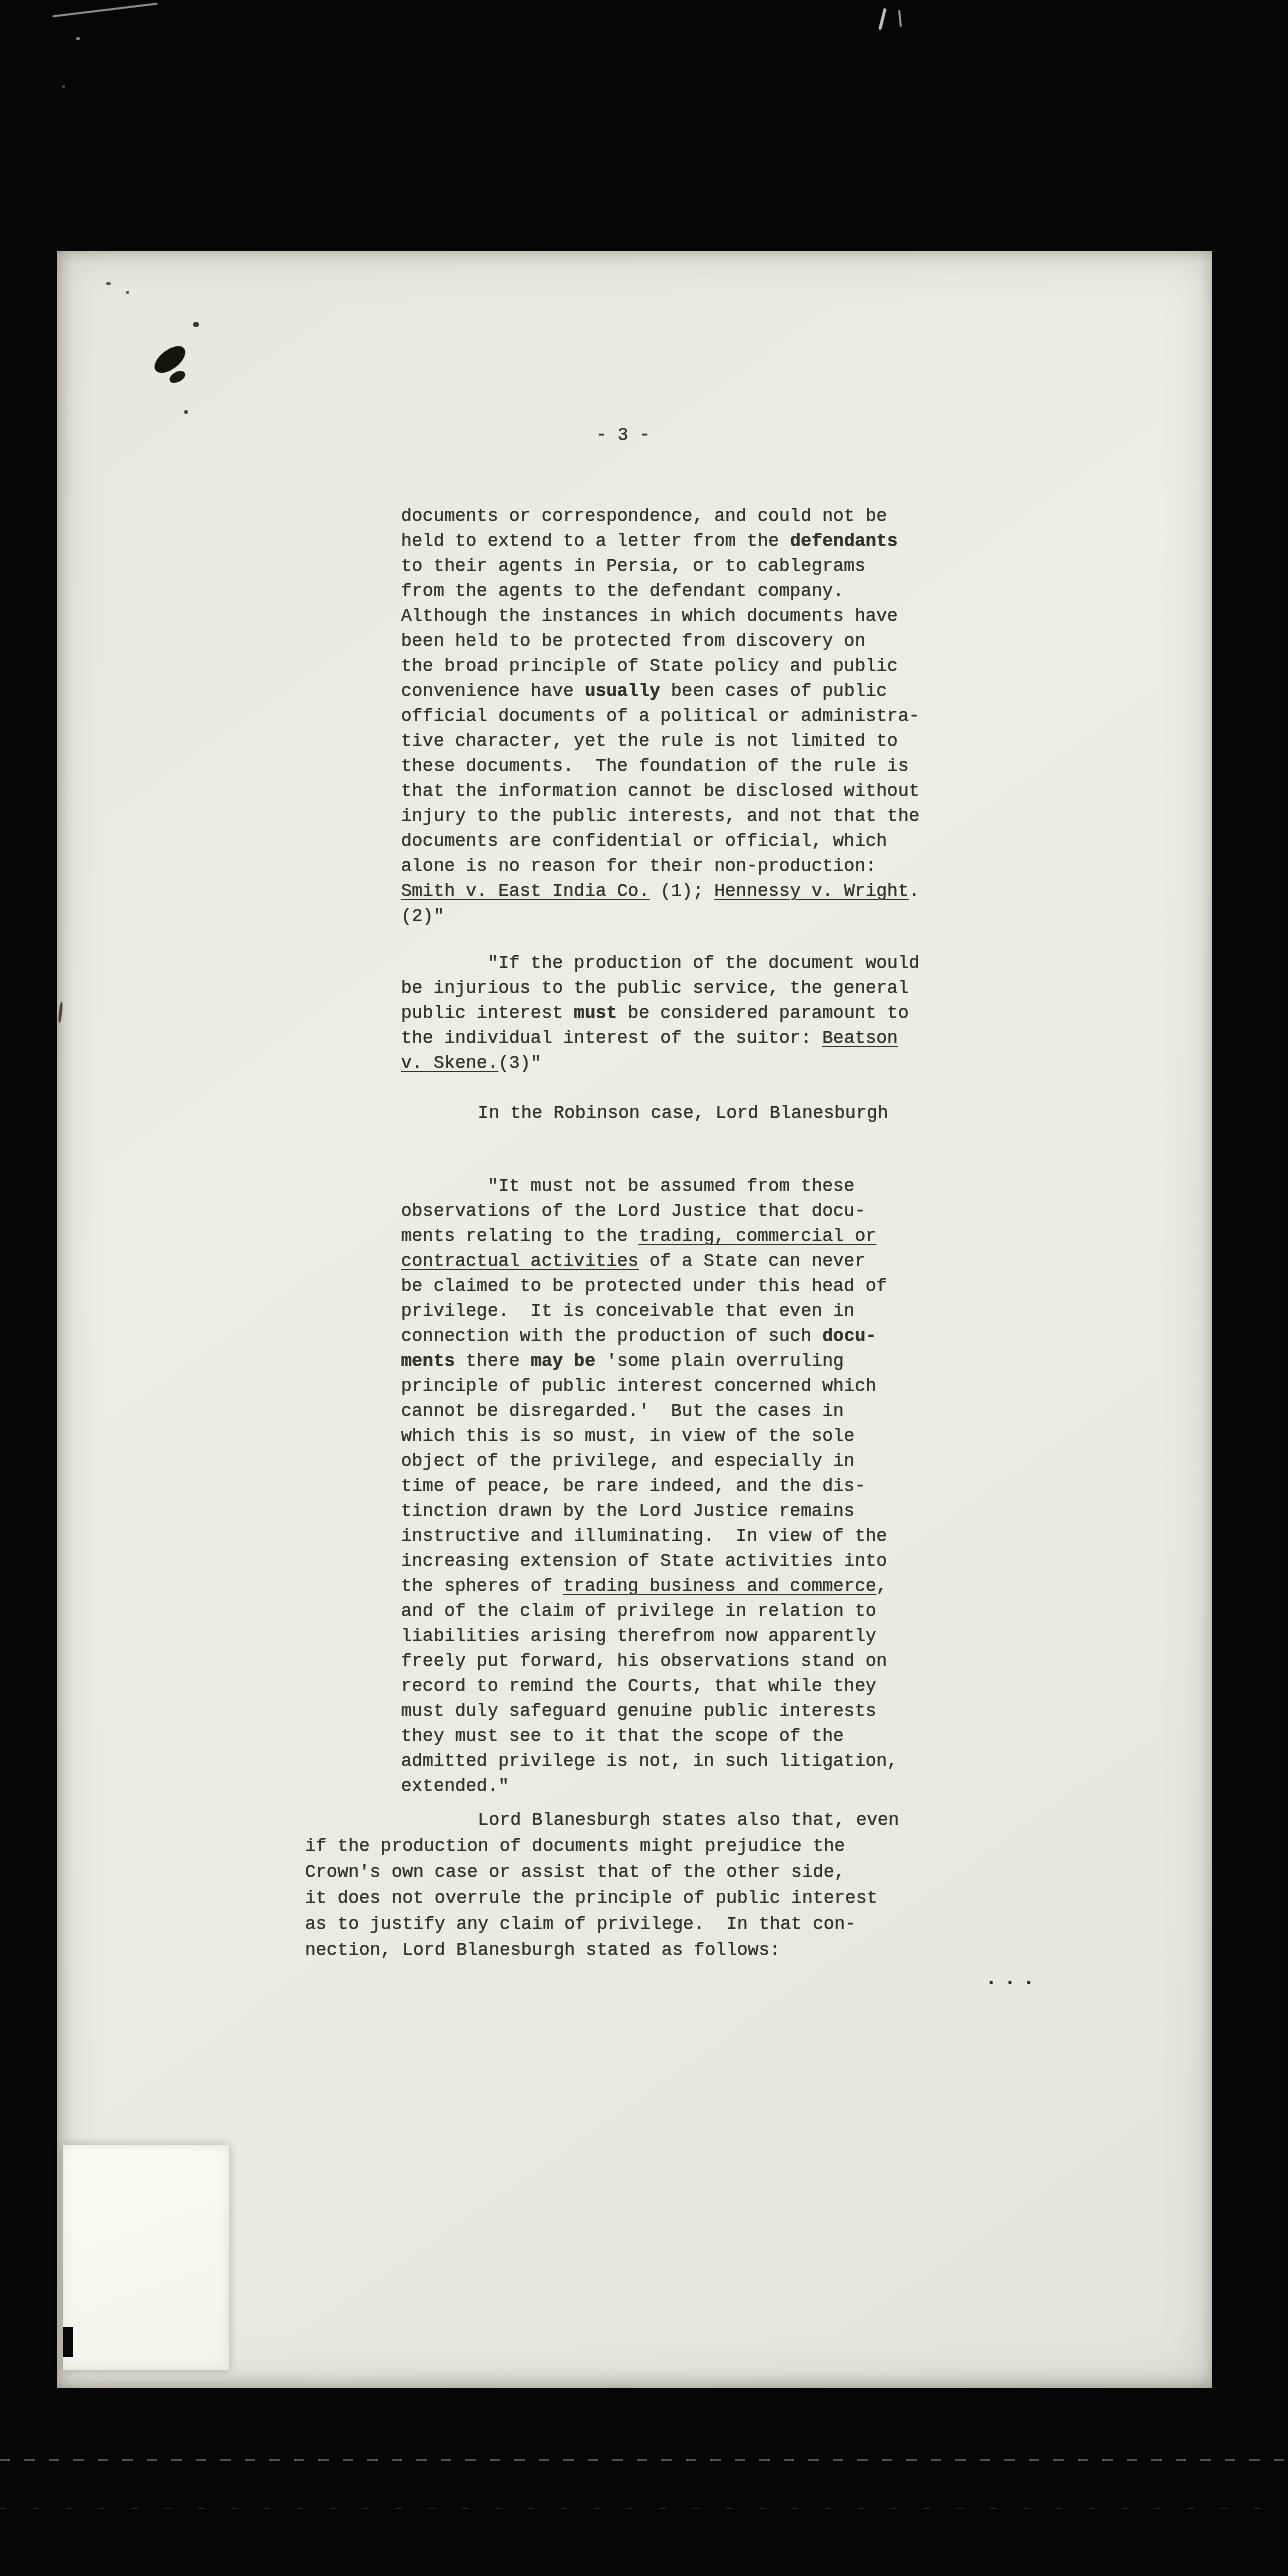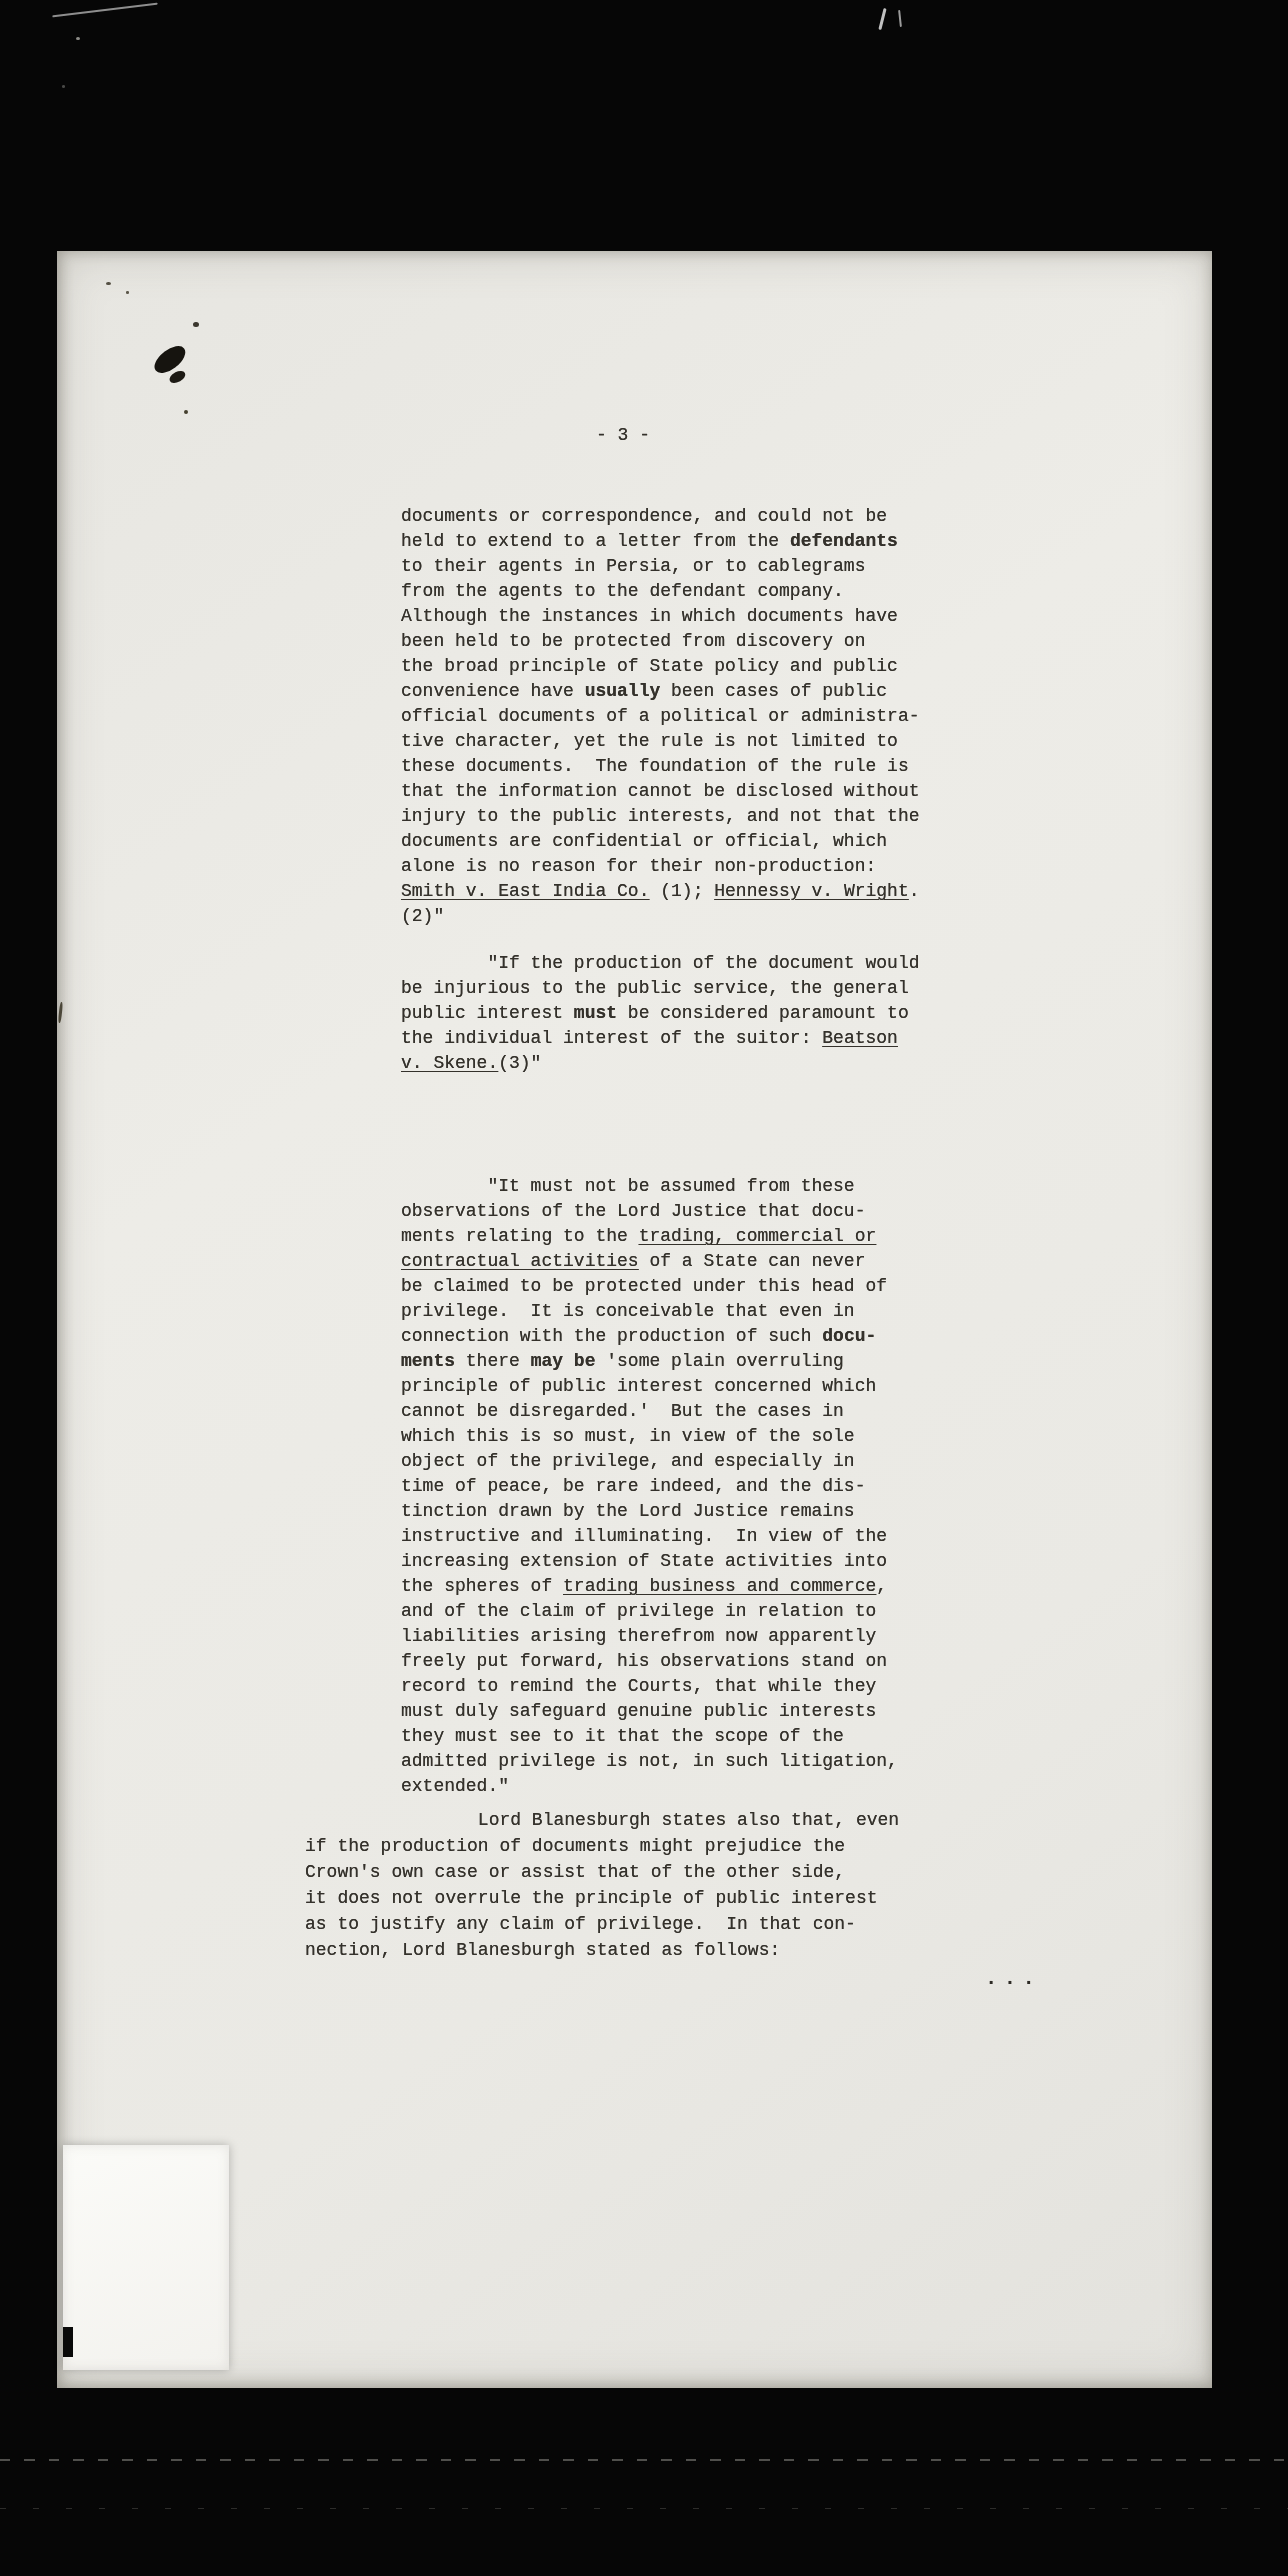--- a/index.html
+++ b/index.html
@@ -98,21 +98,21 @@
   <div class="ink ink-dot-2"></div>
   <div class="ink ink-dot-3"></div>
   <div class="ink ink-dot-4"></div>
   <div class="edge-mark"></div>
 
   <div class="page-number">- 3 -</div>
 
   <div id="blocks">
       <div class="block" style="left: 401px; top: 504px;"><div class="line" style="height: 25px; line-height: 25px;">documents or correspondence, and could not be</div><div class="line" style="height: 25px; line-height: 25px;">held to extend to a letter from the <span class="b">defendants</span></div><div class="line" style="height: 25px; line-height: 25px;">to their agents in Persia, or to cablegrams</div><div class="line" style="height: 25px; line-height: 25px;">from the agents to the defendant company.</div><div class="line" style="height: 25px; line-height: 25px;">Although the instances in which documents have</div><div class="line" style="height: 25px; line-height: 25px;">been held to be protected from discovery on</div><div class="line" style="height: 25px; line-height: 25px;">the broad principle of State policy and public</div><div class="line" style="height: 25px; line-height: 25px;">convenience have <span class="b">usually</span> been cases of public</div><div class="line" style="height: 25px; line-height: 25px;">official documents of a political or administra-</div><div class="line" style="height: 25px; line-height: 25px;">tive character, yet the rule is not limited to</div><div class="line" style="height: 25px; line-height: 25px;">these documents.  The foundation of the rule is</div><div class="line" style="height: 25px; line-height: 25px;">that the information cannot be disclosed without</div><div class="line" style="height: 25px; line-height: 25px;">injury to the public interests, and not that the</div><div class="line" style="height: 25px; line-height: 25px;">documents are confidential or official, which</div><div class="line" style="height: 25px; line-height: 25px;">alone is no reason for their non-production:</div><div class="line" style="height: 25px; line-height: 25px;"><span class="u">Smith v. East India Co.</span> (1); <span class="u">Hennessy v. Wright</span>.</div><div class="line" style="height: 25px; line-height: 25px;">(2)"</div></div>
       <div class="block" style="left: 401px; top: 951px;"><div class="line" style="height: 25px; line-height: 25px;">        "If the production of the document would</div><div class="line" style="height: 25px; line-height: 25px;">be injurious to the public service, the general</div><div class="line" style="height: 25px; line-height: 25px;">public interest <span class="b">must</span> be considered paramount to</div><div class="line" style="height: 25px; line-height: 25px;">the individual interest of the suitor: <span class="u">Beatson</span></div><div class="line" style="height: 25px; line-height: 25px;"><span class="u">v. Skene.</span>(3)"</div></div>
-      <div class="block" style="left: 305px; top: 1101px;"></div>
+      <div class="block" style="left: 305px; top: 1101px;"><div class="line" style="height: 25px; line-height: 25px;">                In the Robinson case, Lord Blanesburgh</div></div>
       <div class="block" style="left: 401px; top: 1174px;"><div class="line" style="height: 25px; line-height: 25px;">        "It must not be assumed from these</div><div class="line" style="height: 25px; line-height: 25px;">observations of the Lord Justice that docu-</div><div class="line" style="height: 25px; line-height: 25px;">ments relating to the <span class="u">trading, commercial or</span></div><div class="line" style="height: 25px; line-height: 25px;"><span class="u">contractual activities</span> of a State can never</div><div class="line" style="height: 25px; line-height: 25px;">be claimed to be protected under this head of</div><div class="line" style="height: 25px; line-height: 25px;">privilege.  It is conceivable that even in</div><div class="line" style="height: 25px; line-height: 25px;">connection with the production of such <span class="b">docu-</span></div><div class="line" style="height: 25px; line-height: 25px;"><span class="b">ments</span> there <span class="b">may be</span> 'some plain overruling</div><div class="line" style="height: 25px; line-height: 25px;">principle of public interest concerned which</div><div class="line" style="height: 25px; line-height: 25px;">cannot be disregarded.'  But the cases in</div><div class="line" style="height: 25px; line-height: 25px;">which this is so must, in view of the sole</div><div class="line" style="height: 25px; line-height: 25px;">object of the privilege, and especially in</div><div class="line" style="height: 25px; line-height: 25px;">time of peace, be rare indeed, and the dis-</div><div class="line" style="height: 25px; line-height: 25px;">tinction drawn by the Lord Justice remains</div><div class="line" style="height: 25px; line-height: 25px;">instructive and illuminating.  In view of the</div><div class="line" style="height: 25px; line-height: 25px;">increasing extension of State activities into</div><div class="line" style="height: 25px; line-height: 25px;">the spheres of <span class="u">trading business and commerce</span>,</div><div class="line" style="height: 25px; line-height: 25px;">and of the claim of privilege in relation to</div><div class="line" style="height: 25px; line-height: 25px;">liabilities arising therefrom now apparently</div><div class="line" style="height: 25px; line-height: 25px;">freely put forward, his observations stand on</div><div class="line" style="height: 25px; line-height: 25px;">record to remind the Courts, that while they</div><div class="line" style="height: 25px; line-height: 25px;">must duly safeguard genuine public interests</div><div class="line" style="height: 25px; line-height: 25px;">they must see to it that the scope of the</div><div class="line" style="height: 25px; line-height: 25px;">admitted privilege is not, in such litigation,</div><div class="line" style="height: 25px; line-height: 25px;">extended."</div></div>
       <div class="block" style="left: 305px; top: 1807px;"><div class="line" style="height: 26px; line-height: 26px;">                Lord Blanesburgh states also that, even</div><div class="line" style="height: 26px; line-height: 26px;">if the production of documents might prejudice the</div><div class="line" style="height: 26px; line-height: 26px;">Crown's own case or assist that of the other side,</div><div class="line" style="height: 26px; line-height: 26px;">it does not overrule the principle of public interest</div><div class="line" style="height: 26px; line-height: 26px;">as to justify any claim of privilege.  In that con-</div><div class="line" style="height: 26px; line-height: 26px;">nection, Lord Blanesburgh stated as follows:</div></div>
     </div>
 
   <div class="continuation">...</div>
 
   <div class="paper-tab">
     <div class="paper-tab-notch"></div>
   </div>
 

